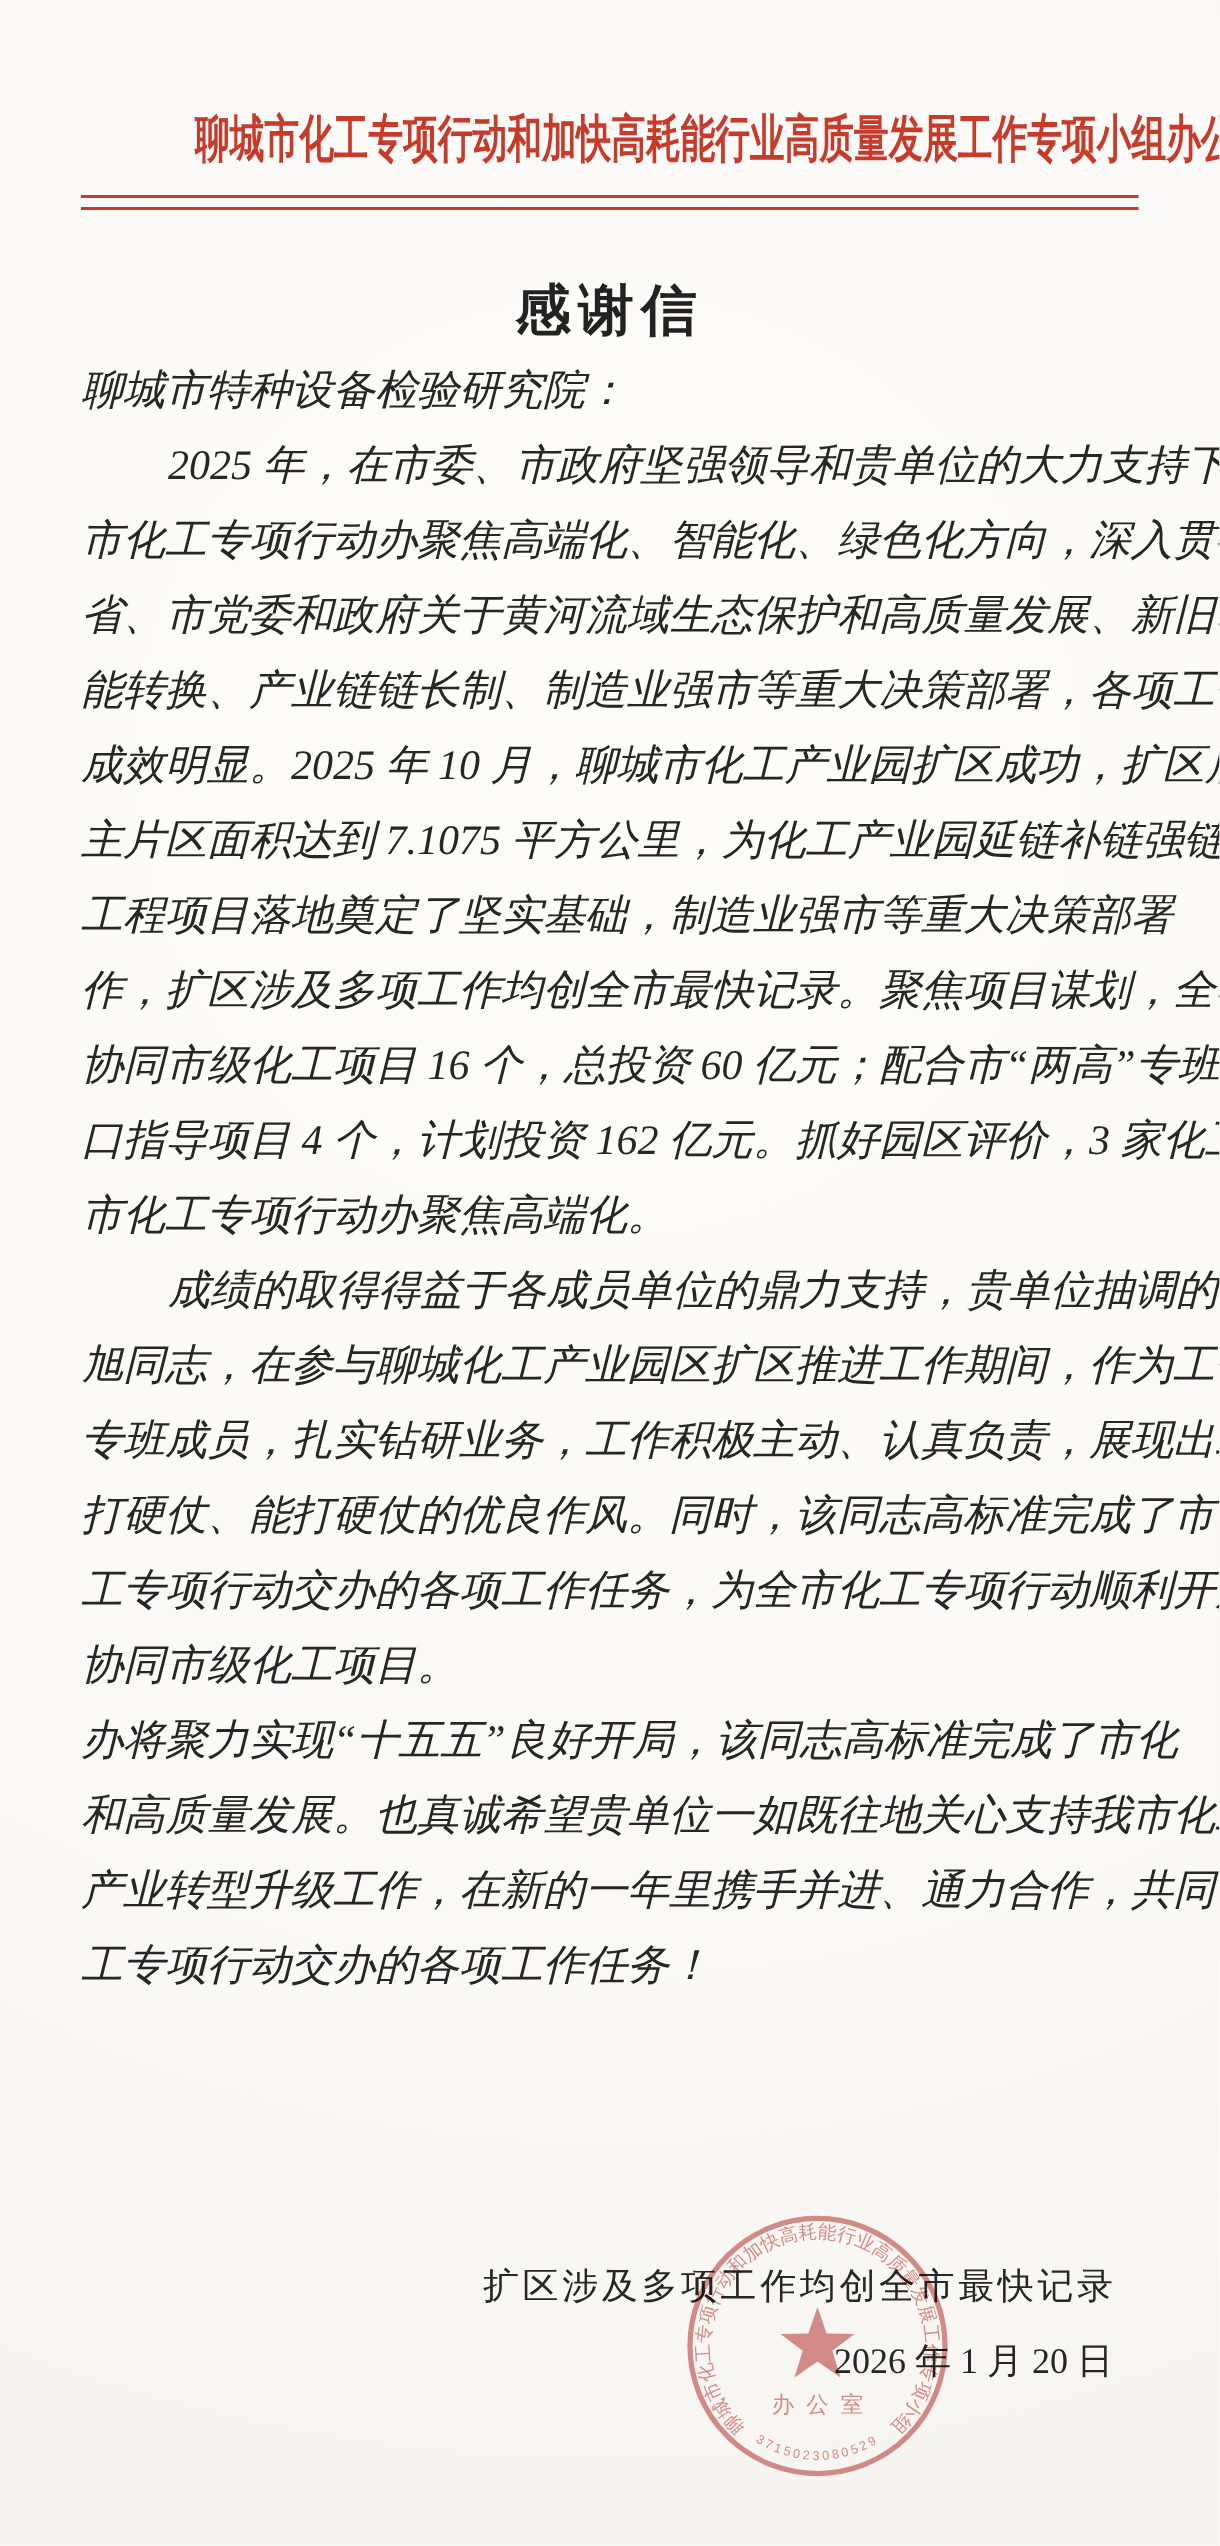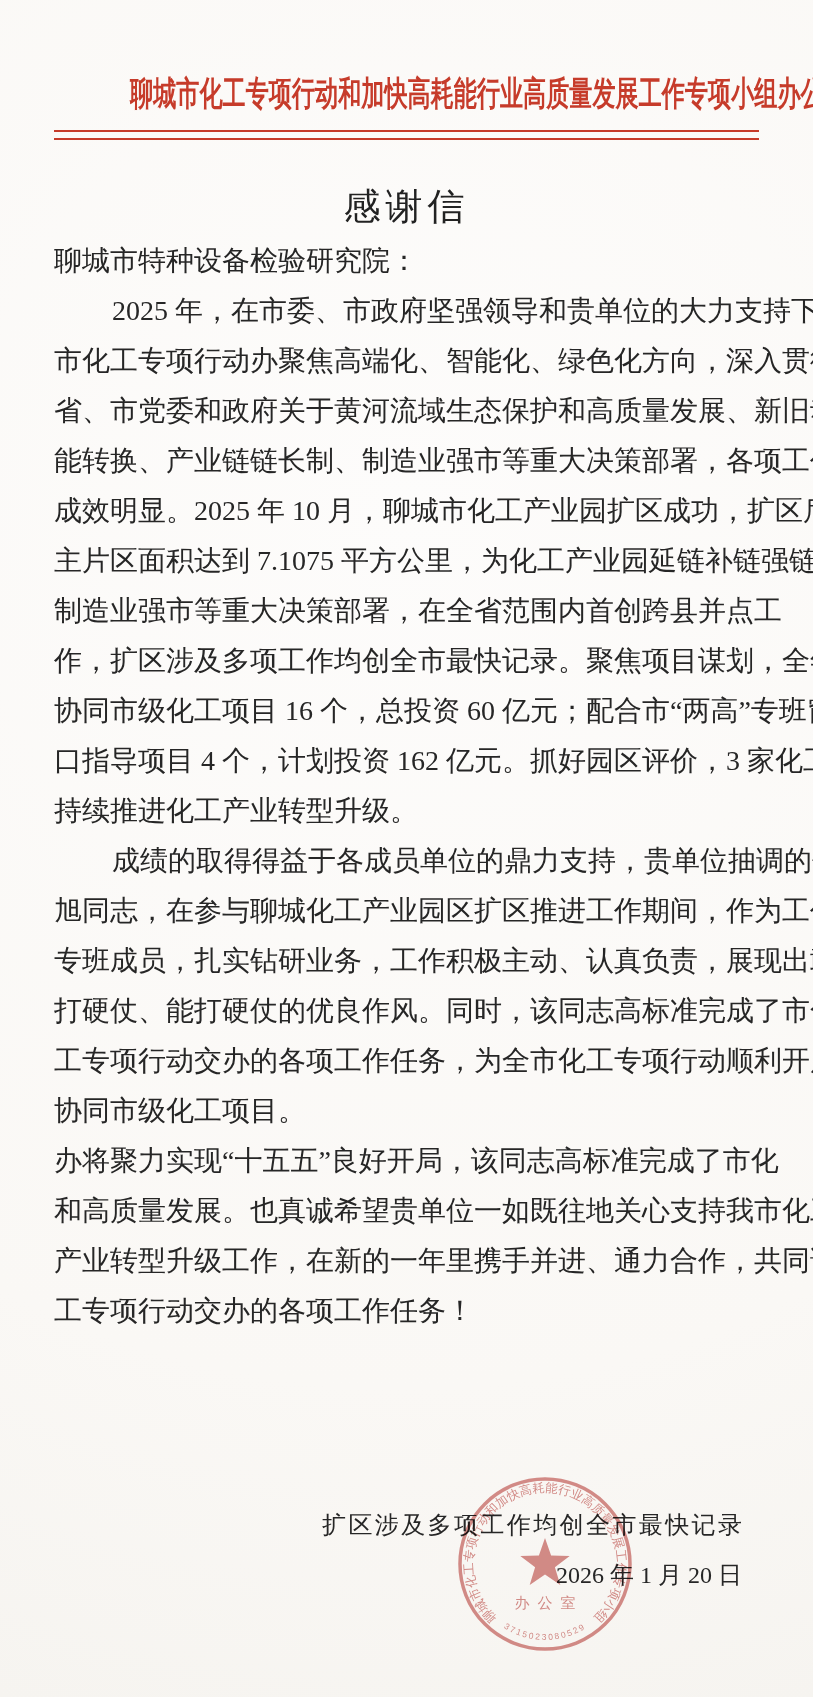--- a/index.html
+++ b/index.html
@@ -22,33 +22,34 @@
     transform-origin:50% 50%;
     font-family:"Liberation Sans","DejaVu Sans",sans-serif;
   }
   .rule{
     position:absolute;top:130px;left:54px;width:705px;height:6px;
     border-top:2px solid #c63b2a;border-bottom:2px solid #c63b2a;
   }
   .letter-title{
     position:absolute;top:182px;left:0;right:0;
     text-align:center;
-    font-size:37px;font-weight:normal;letter-spacing:5px;
+    font-size:37px;font-weight:bold;letter-spacing:5px;
     color:#222;
   }
   .body-text{
     position:absolute;top:236px;left:54px;width:694px;
     font-size:28px;line-height:50px;
     color:#262626;
   }
   .ln{
     white-space:nowrap;
     text-align:justify;
     text-align-last:justify;
     height:50px;
+    font-style:italic;
   }
   .ln.end{text-align-last:left;}
   .ln.indent{text-indent:58px;}
   .signature{
     position:absolute;top:1500px;left:322px;width:420px;
     font-size:24px;line-height:50px;
     color:#262626;
   }
   .sig-ln{white-space:nowrap;text-align:justify;text-align-last:justify;height:50px;}
   .sig-date{text-align:right;white-space:nowrap;height:50px;}
@@ -73,25 +74,25 @@
 
   <div class="body-text">
     <div class="ln end">聊城市特种设备检验研究院：</div>
 
     <div class="ln indent">2025 年，在市委、市政府坚强领导和贵单位的大力支持下，</div>
     <div class="ln">市化工专项行动办聚焦高端化、智能化、绿色化方向，深入贯彻</div>
     <div class="ln">省、市党委和政府关于黄河流域生态保护和高质量发展、新旧动</div>
     <div class="ln">能转换、产业链链长制、制造业强市等重大决策部署，各项工作</div>
     <div class="ln">成效明显。2025 年 10 月，聊城市化工产业园扩区成功，扩区后</div>
     <div class="ln">主片区面积达到 7.1075 平方公里，为化工产业园延链补链强链</div>
-    <div class="ln">制造业强市等重大决策部署，在全省范围内首创跨县并点工</div>
+    <div class="ln">工程项目落地奠定了坚实基础，制造业强市等重大决策部署</div>
     <div class="ln">作，扩区涉及多项工作均创全市最快记录。聚焦项目谋划，全年</div>
     <div class="ln">协同市级化工项目 16 个，总投资 60 亿元；配合市“两高”专班窗</div>
     <div class="ln">口指导项目 4 个，计划投资 162 亿元。抓好园区评价，3 家化工</div>
-    <div class="ln end">持续推进化工产业转型升级。</div>
+    <div class="ln end">市化工专项行动办聚焦高端化。</div>
 
     <div class="ln indent">成绩的取得得益于各成员单位的鼎力支持，贵单位抽调的候</div>
     <div class="ln">旭同志，在参与聊城化工产业园区扩区推进工作期间，作为工作</div>
     <div class="ln">专班成员，扎实钻研业务，工作积极主动、认真负责，展现出敢</div>
     <div class="ln">打硬仗、能打硬仗的优良作风。同时，该同志高标准完成了市化</div>
     <div class="ln">工专项行动交办的各项工作任务，为全市化工专项行动顺利开展</div>
     <div class="ln end">协同市级化工项目。</div>
 
     <div class="ln">办将聚力实现“十五五”良好开局，该同志高标准完成了市化</div>
     <div class="ln">和高质量发展。也真诚希望贵单位一如既往地关心支持我市化工</div>

